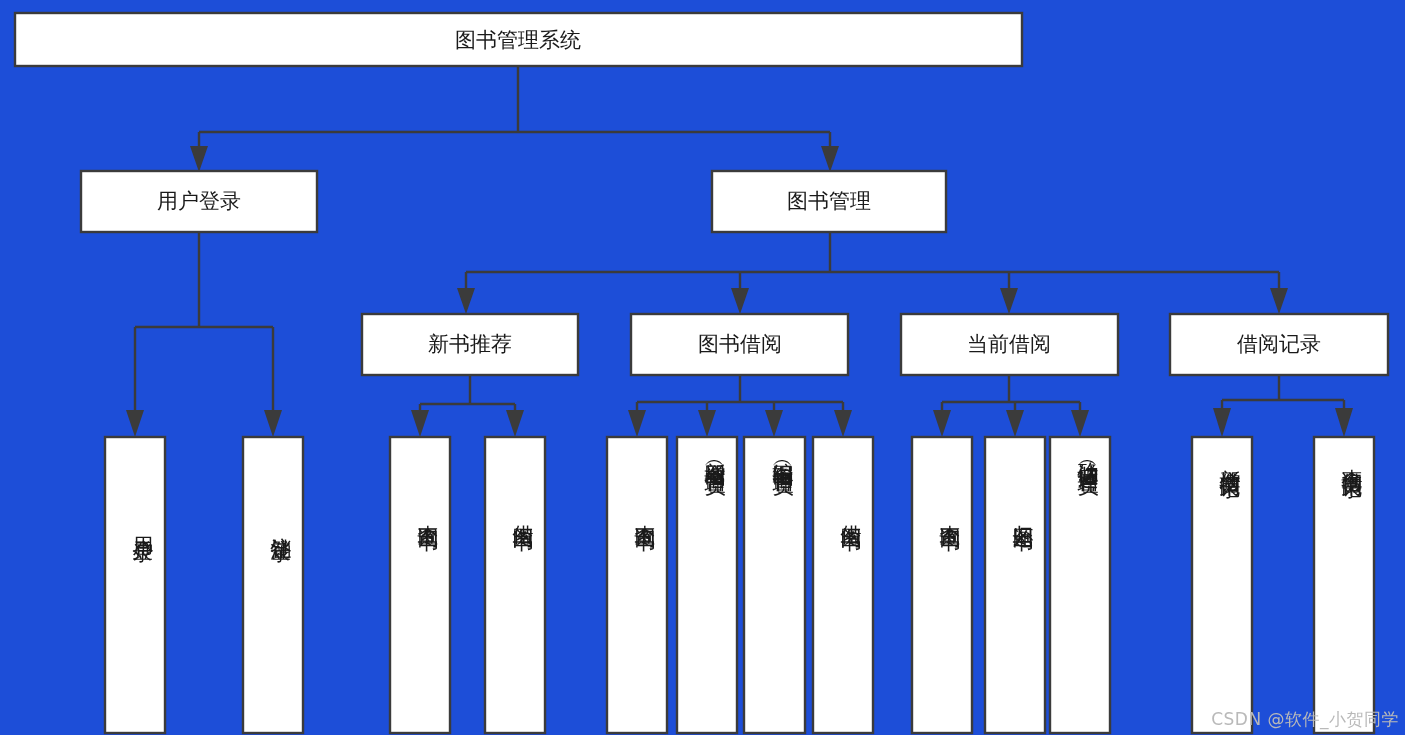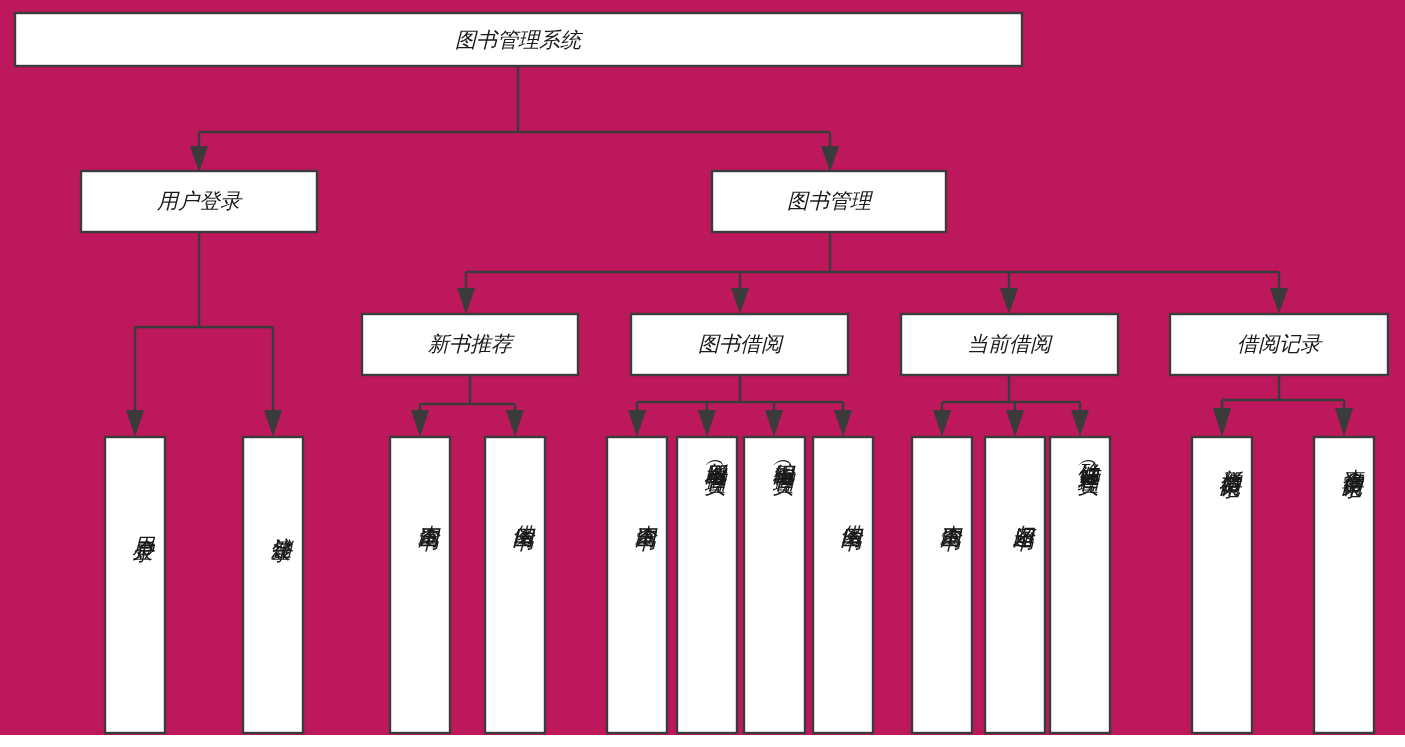--- a/index.html
+++ b/index.html
@@ -10,22 +10,21 @@
   body {
     width: 1405px;
     height: 747px;
     font-family: "DejaVu Sans", "Liberation Sans", sans-serif;
     overflow: hidden;
   }
   #diagram-root {
     position: relative;
     width: 1405px;
     height: 735px;
-    background: #be185d;
-    font-style: italic;
+    background: #1d4ed8;
   }
   svg.tree-svg {
     position: absolute;
     left: 0;
     top: 0;
     width: 1405px;
     height: 747px;
     display: block;
   }
   .node-box {
@@ -261,14 +260,15 @@
       <text class="node-label-v" x="950" y="508">查询图书</text>
       <text class="node-label-v" x="1023" y="508">归还图书</text>
       <text class="node-label-v" x="1088" y="445">确认归还（管理员）</text>
 
       <text class="node-label-v" x="1230" y="452">新增借阅记录</text>
       <text class="node-label-v" x="1352" y="452">查询借阅记录</text>
     </g>
 
   </svg>
 
+  <div class="watermark">CSDN @软件_小贺同学</div>
 
 </div>
 
 </body></html>

